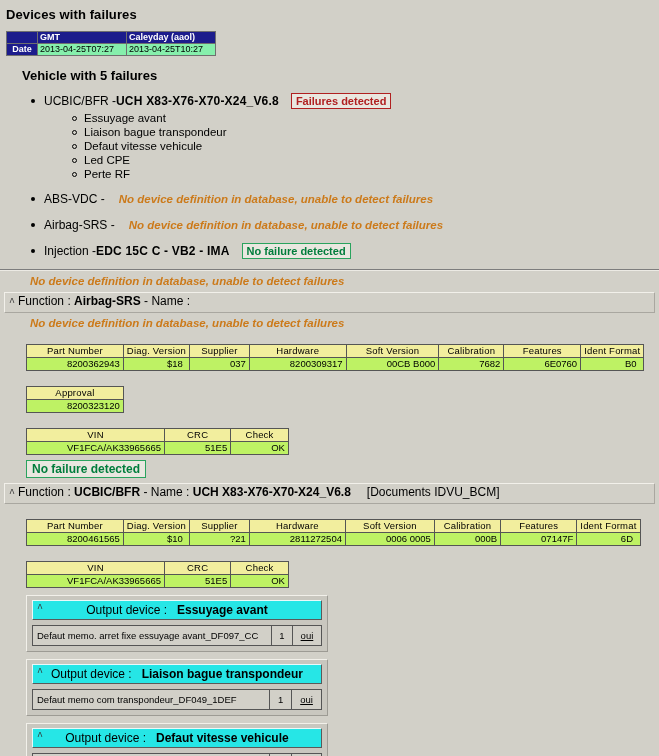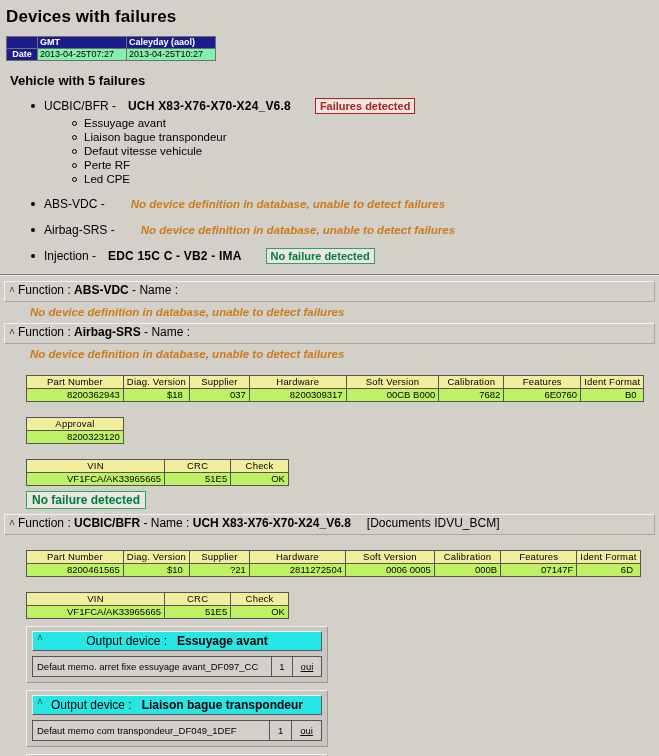--- a/index.html
+++ b/index.html
@@ -18,21 +18,21 @@
   .page {
     position: relative;
     width: 659px;
     height: 756px;
     padding: 0;
     box-sizing: border-box;
   }
 
   
   .h-title {
-    font-size: 17px;
+    font-size: 13px;
     font-weight: bold;
     margin: 7px 0 0 6px;
     letter-spacing: 0.1px;
   }
 
   
   .date-table {
     border-collapse: collapse;
     margin: 9px 0 12px 6px;
     font-size: 9px;
@@ -67,21 +67,21 @@
     color: #000;
     font-size: 9px;
   }
   .date-table .c-gmt { width: 84px; }
   .date-table .c-loc { width: 84px; }
 
   
   .v-title {
     font-size: 13px;
     font-weight: bold;
-    margin: 10px 0 0 10px;
+    margin: 10px 0 0 22px;
   }
 
   
   ul.dev-list {
     list-style: none;
     margin: 10px 0 0 0;
     padding: 0 0 0 30px;
   }
   ul.dev-list > li {
     margin: 0 0 0 0;
@@ -95,21 +95,21 @@
     position: absolute;
     left: 1px;
     top: 6px;
     width: 4px;
     height: 4px;
     background: #000;
     border-radius: 50%;
   }
   .dev-line {
     display: flex;
-    gap: 12px;
+    gap: 0px;
     line-height: 16px;
     white-space: nowrap;
   }
   .dev-fn { font-size: 12px; }
   .dev-name {
     font-size: 12px;
     font-weight: bold;
     letter-spacing: 0.2px;
   }
   .badge {
@@ -324,22 +324,22 @@
     <li>
       <div class="dev-line">
         <span class="dev-fn">UCBIC/BFR - </span>
         <span class="dev-name">UCH X83-X76-X70-X24_V6.8</span>
         <span class="badge badge-fail">Failures detected</span>
       </div>
       <ul class="fail-list">
         <li>Essuyage avant</li>
         <li>Liaison bague transpondeur</li>
         <li>Defaut vitesse vehicule</li>
+        <li>Led CPE</li>
         <li>Perte RF</li>
-        <li>Led CPE</li>
       </ul>
     </li>
 
     <div class="spacer-10"></div>
 
     <li>
       <div class="dev-line">
         <span class="dev-fn">ABS-VDC - </span>
         <span class="nodef">No device definition in database, unable to detect failures</span>
       </div>
@@ -360,23 +360,20 @@
       <div class="dev-line">
         <span class="dev-fn">Injection - </span>
         <span class="dev-name">EDC 15C C - VB2 - IMA</span>
         <span class="badge badge-ok">No failure detected</span>
       </div>
     </li>
   </ul>
 
   <hr class="sep">
 
-  <div class="fn-bar">
-    <span class="caret">^</span><span>Function : </span><b>ABS-VDC</b><span> - Name : </span><span></span>
-  </div>
   <div class="fn-nodef">No device definition in database, unable to detect failures</div>
 
   <div class="fn-bar">
     <span class="caret">^</span><span>Function : </span><b>Airbag-SRS</b><span> - Name : </span><span></span>
   </div>
   <div class="fn-nodef">No device definition in database, unable to detect failures</div>
 
 
   <div class="tbl-wrap">
     <table class="ptab">

